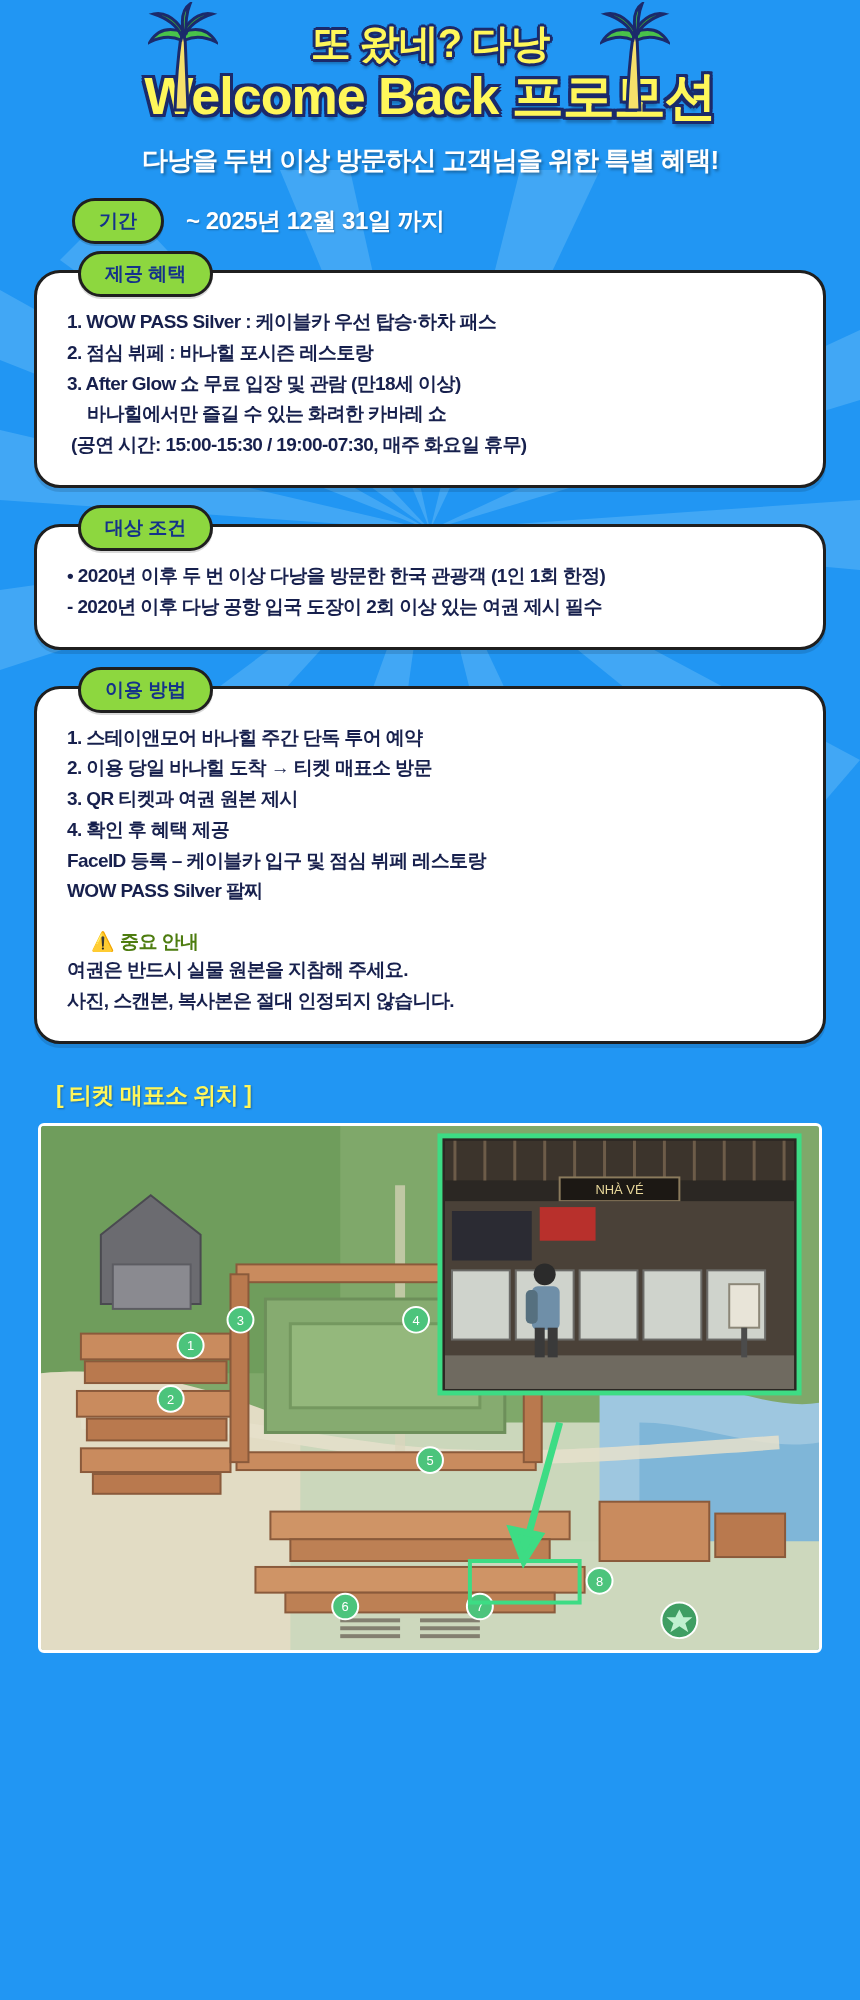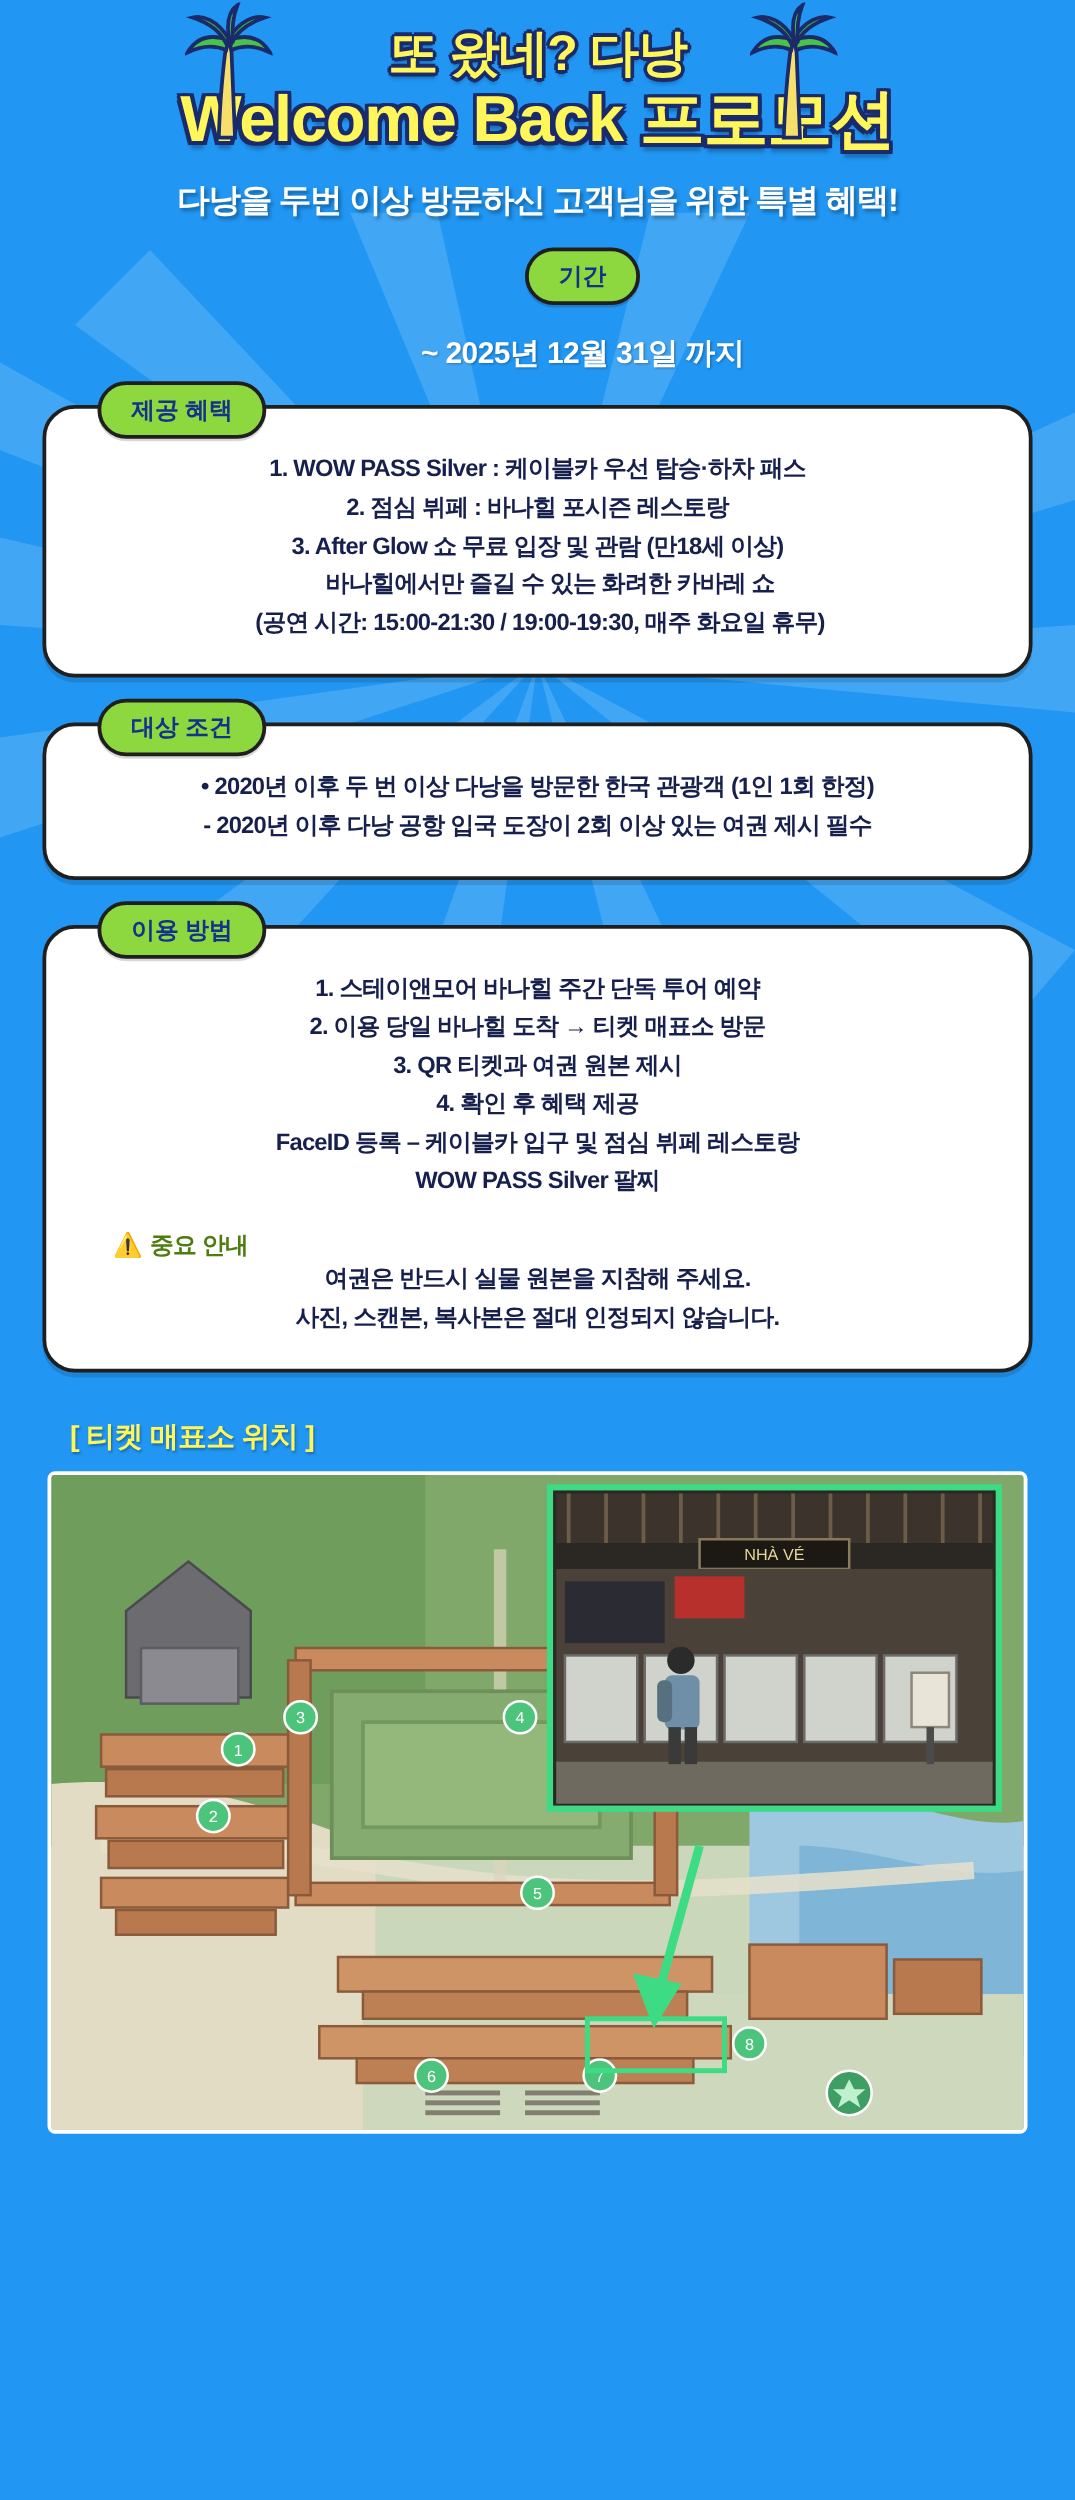--- a/index.html
+++ b/index.html
@@ -78,21 +78,20 @@
     letter-spacing: -1px;
   }
 
   
   .period-row {
     display: flex;
     align-items: center;
     gap: 22px;
     padding-left: 72px;
     margin-bottom: 26px;
-    flex-direction: column;
   }
   .pill {
     background: #8dd73f;
     border: 3px solid #1f1f1f;
     border-radius: 999px;
     color: #14328a;
     font-weight: bold;
     font-size: 19px;
     padding: 7px 24px;
     white-space: nowrap;
@@ -121,21 +120,20 @@
     padding: 34px 30px 24px 30px;
     box-shadow: 0 4px 0 rgba(0,0,0,.12);
   }
   .line {
     color: #17204d;
     font-size: 19px;
     font-weight: bold;
     line-height: 1.62;
     letter-spacing: -.6px;
     white-space: pre-wrap;
-    text-align: center;
   }
   .line.indent { padding-left: 20px; }
   .line.sub { padding-left: 4px; }
   .warn-title {
     color: #4d7c0f;
     font-size: 19px;
     font-weight: bold;
     margin-top: 22px;
     padding-left: 24px;
     letter-spacing: -.6px;
@@ -218,21 +216,21 @@
     <div class="period-text">~ 2025년 12월 31일 까지</div>
   </div>
 
   <div class="section">
     <div class="section-tab pill">제공 혜택</div>
     <div class="card">
       <div class="line">1. WOW PASS Silver : 케이블카 우선 탑승·하차 패스</div>
       <div class="line">2. 점심 뷔페 : 바나힐 포시즌 레스토랑</div>
       <div class="line">3. After Glow 쇼 무료 입장 및 관람 (만18세 이상)</div>
       <div class="line indent">바나힐에서만 즐길 수 있는 화려한 카바레 쇼</div>
-      <div class="line sub">(공연 시간: 15:00-21:30 / 19:00-19:30, 매주 화요일 휴무)</div>
+      <div class="line sub">(공연 시간: 15:00-15:30 / 19:00-07:30, 매주 화요일 휴무)</div>
     </div>
   </div>
 
   <div class="section">
     <div class="section-tab pill">대상 조건</div>
     <div class="card">
       <div class="line">• 2020년 이후 두 번 이상 다낭을 방문한 한국 관광객 (1인 1회 한정)</div>
       <div class="line">- 2020년 이후 다낭 공항 입국 도장이 2회 이상 있는 여권 제시 필수</div>
     </div>
   </div>

